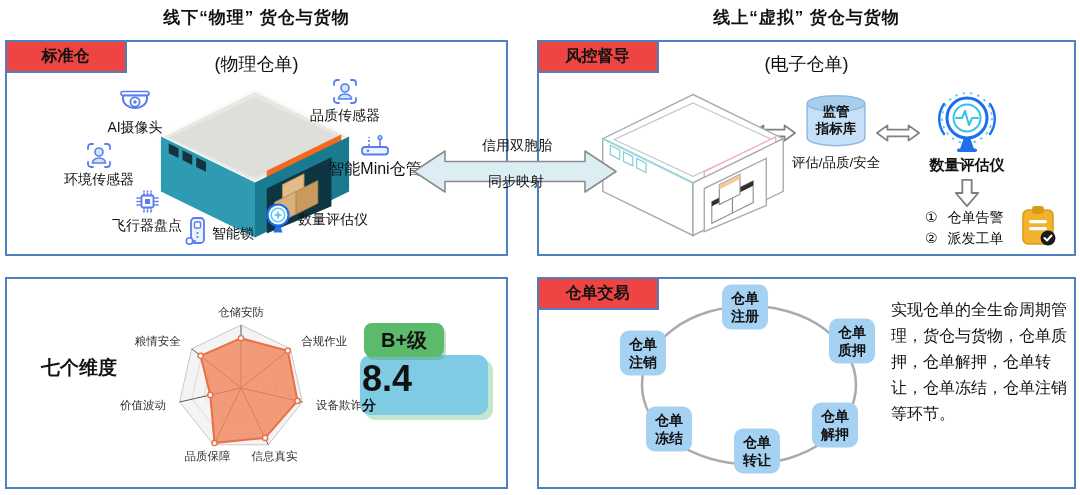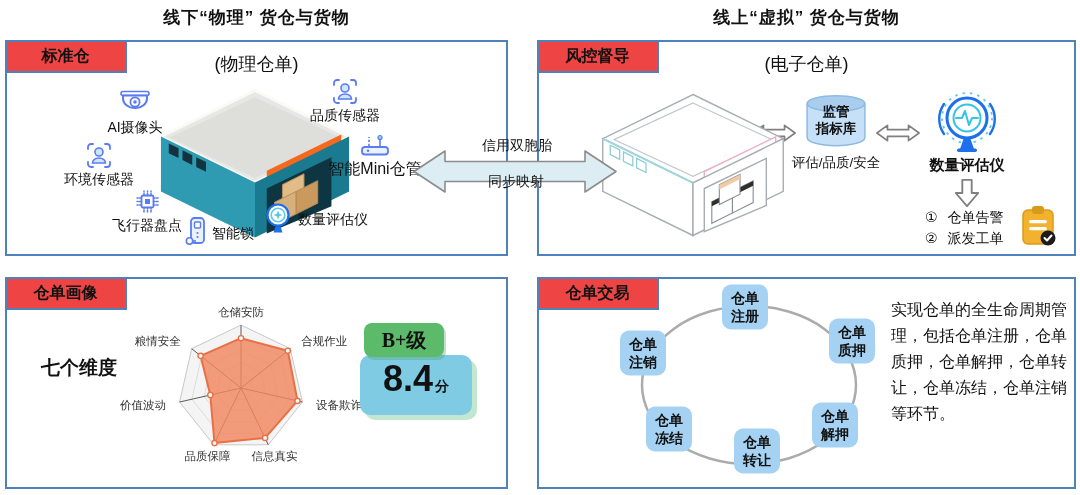--- a/index.html
+++ b/index.html
@@ -64,24 +64,24 @@
   .output-row{display:flex;gap:10px;margin-bottom:3px;white-space:nowrap;}
   .clipboard{position:absolute;left:480px;top:162px;width:40px;height:44px;}
 
   
   .dim-label{position:absolute;left:14px;top:76px;width:116px;text-align:center;
     font-size:19px;font-weight:bold;line-height:1.35;}
   .radar-wrap{position:absolute;left:126px;top:14px;width:222px;height:186px;}
   .radar-label{position:absolute;font-size:11.5px;color:#333;white-space:nowrap;}
   .badge-grade{position:absolute;left:357px;top:44px;width:80px;height:34px;z-index:3;
     background:#5CBB6A;border-radius:8px;display:flex;align-items:center;justify-content:center;
-    font-size:20px;font-weight:bold;box-shadow:2px 3px 0 rgba(80,160,110,.35);font-family:Liberation Serif, serif;}
-  .badge-score{position:absolute;left:353px;top:76px;width:112px;height:60px;z-index:2;
+    font-size:20px;font-weight:bold;box-shadow:2px 3px 0 rgba(80,160,110,.35);}
+  .badge-score{position:absolute;left:353px;top:76px;width:128px;height:60px;z-index:2;
     background:#7ECBE3;border-radius:10px;display:flex;align-items:baseline;justify-content:center;
-    padding-top:6px;box-sizing:border-box;box-shadow:5px 5px 0 rgba(120,200,150,.45);}
+    padding-top:6px;box-sizing:border-box;box-shadow:5px 5px 0 rgba(120,200,150,.45);flex-direction:column;}
   .score-num{font-size:36px;font-weight:bold;line-height:1;}
   .score-unit{font-size:14px;font-weight:bold;margin-left:2px;}
 
   
   .cycle-ellipse{position:absolute;left:100px;top:24px;width:220px;height:164px;}
   .cycle-node{position:absolute;transform:translate(-50%,-50%);z-index:2;
     background:#A5D2F3;border-radius:9px;padding:5px 9px;
     font-size:14px;font-weight:bold;text-align:center;line-height:1.25;white-space:nowrap;}
   .n0{left:206px;top:28px;}
   .n1{left:313px;top:62px;}
@@ -270,21 +270,20 @@
       <rect x="4" y="6" width="30" height="34" rx="5" fill="#F2B22E" stroke="#D99A17" stroke-width="1.5"></rect>
       <rect x="13" y="2" width="12" height="8" rx="3" fill="#D99A17"></rect>
       <rect x="10" y="16" width="18" height="3.2" rx="1.6" fill="#fff"></rect>
       <rect x="10" y="23" width="18" height="3.2" rx="1.6" fill="#fff"></rect>
       <circle cx="29" cy="34" r="7.5" fill="#1B1B1B"></circle>
       <path d="M25.5 34 l2.5 2.5 4.5 -5" stroke="#fff" stroke-width="2" fill="none" stroke-linecap="round" stroke-linejoin="round"></path>
     </svg>
   </section>
 
   <section class="panel bl">
-    <div class="panel-header">仓单画像</div>
     <div class="dim-label">
       <div>七个维度</div>
     </div>
     <div class="radar-wrap" id="radar-wrap">
       <svg id="radar-svg" width="222" height="186" viewBox="0 0 222 186">
           <polygon points="108.0,32.0 157.3,55.7 169.4,109.0 135.3,151.8 80.7,151.8 46.6,109.0 58.7,55.7" fill="#F4F4F4" stroke="#C8C8C8" stroke-width="1"></polygon>
           <polygon points="108.0,44.6 147.4,63.6 157.1,106.2 129.9,140.4 86.1,140.4 58.9,106.2 68.6,63.6" fill="none" stroke="#DCDCDC" stroke-width="1"></polygon>
           <polygon points="108.0,57.2 137.6,71.4 144.9,103.4 124.4,129.1 91.6,129.1 71.1,103.4 78.4,71.4" fill="none" stroke="#DCDCDC" stroke-width="1"></polygon>
           <polygon points="108.0,69.8 127.7,79.3 132.6,100.6 118.9,117.7 97.1,117.7 83.4,100.6 88.3,79.3" fill="none" stroke="#DCDCDC" stroke-width="1"></polygon>
           <polygon points="108.0,82.4 117.9,87.1 120.3,97.8 113.5,106.4 102.5,106.4 95.7,97.8 98.1,87.1" fill="none" stroke="#DCDCDC" stroke-width="1"></polygon>
@@ -337,16 +336,16 @@
     </div>
     <div class="cycle-node n4">
       <div>仓单</div>
       <div>冻结</div>
     </div>
     <div class="cycle-node n5">
       <div>仓单</div>
       <div>注销</div>
     </div>
 
-    <div class="cycle-desc">实现仓单的全生命周期管理，包括仓单注册，仓单质押，仓单解押，仓单转让，仓单冻结，仓单注销等环节。</div>
+    <div class="cycle-desc">实现仓单的全生命周期管理，货仓与货物，仓单质押，仓单解押，仓单转让，仓单冻结，仓单注销等环节。</div>
   </section>
 
 </div>
 
 </body></html>

